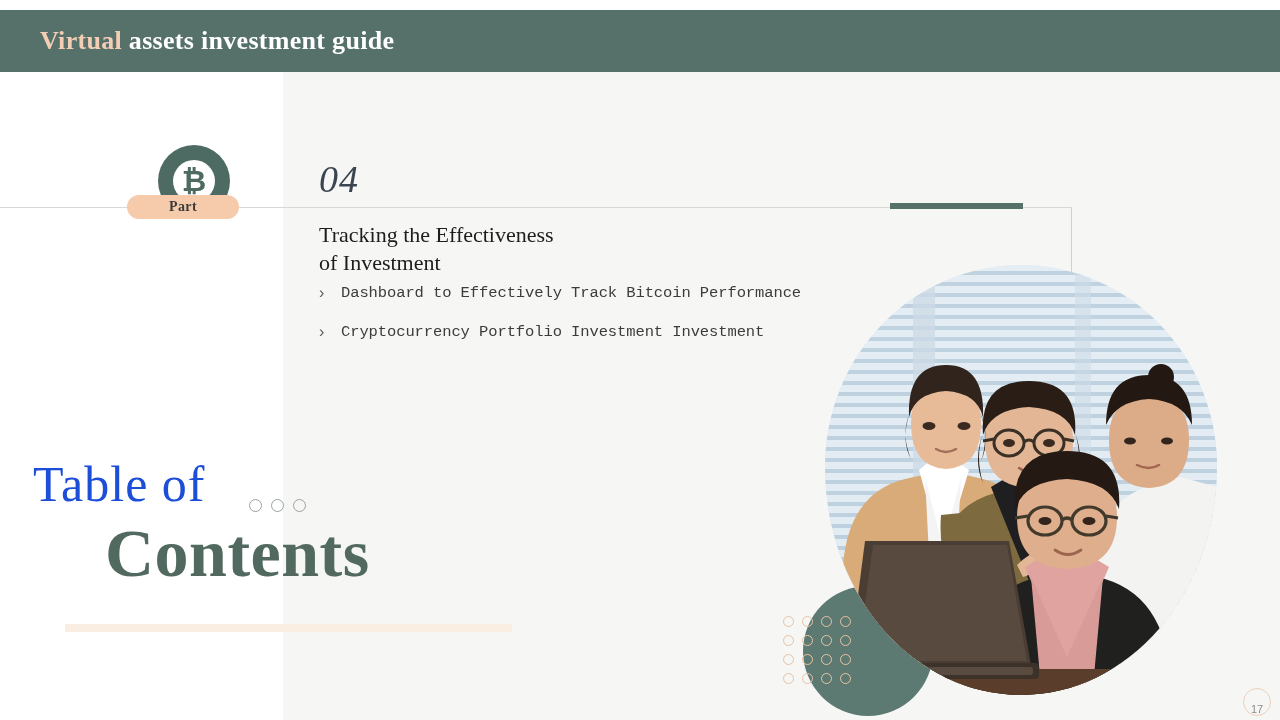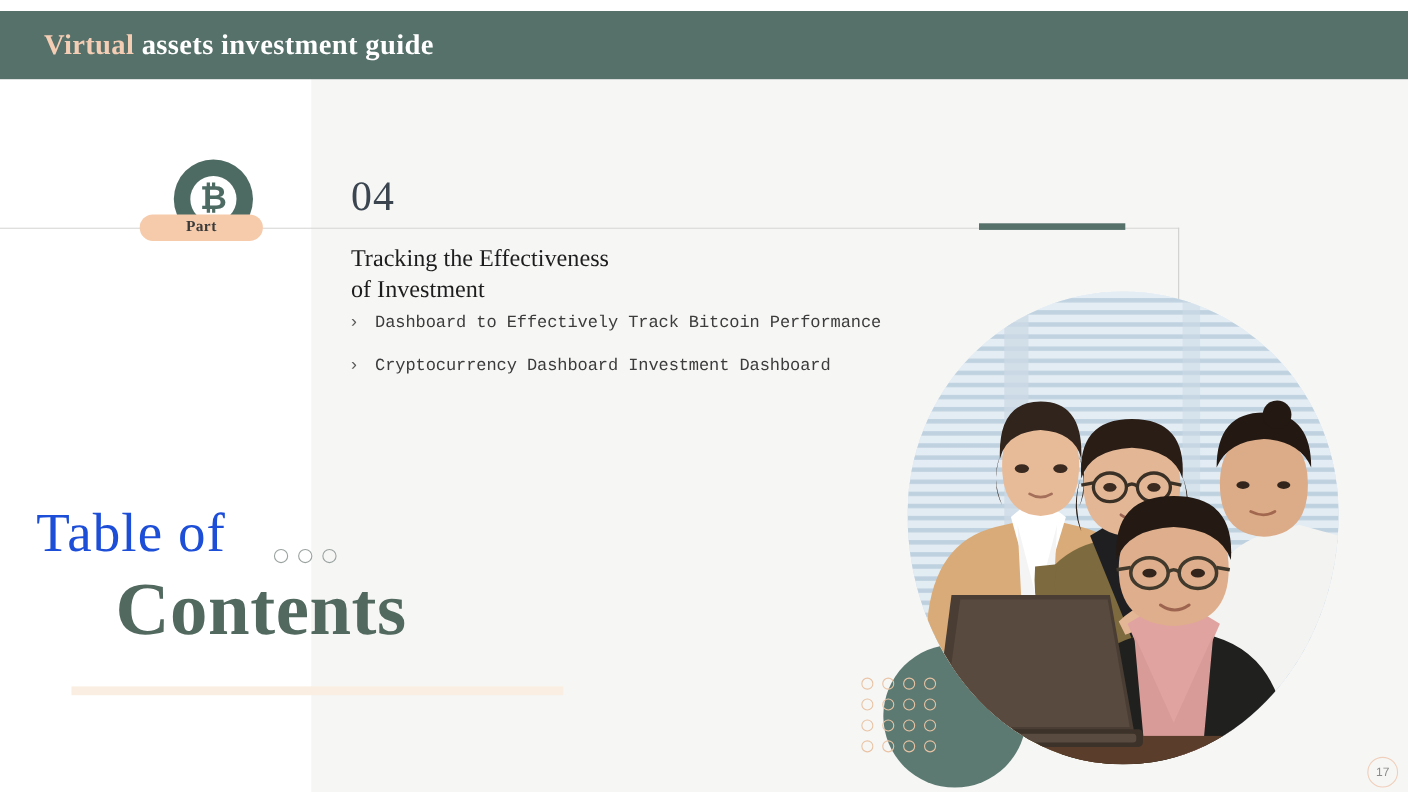--- a/index.html
+++ b/index.html
@@ -129,20 +129,21 @@
 
   
   .sec-number {
     position: absolute;
     left: 319px; top: 160px;
     font-family: "Liberation Serif", serif;
     font-size: 38px;
     color: #3a4550;
     letter-spacing: 1px;
     line-height: 1;
+    font-style: italic;
   }
   .sec-title {
     position: absolute;
     left: 319px; top: 221px;
     font-family: "Liberation Serif", serif;
     font-size: 22px;
     font-weight: normal;
     color: #1d1d1d;
     line-height: 1.28;
     white-space: pre-line;
@@ -251,21 +252,21 @@
   .photo svg { display: block; width: 392px; height: 430px; }
 
   
   .page-badge {
     position: absolute;
     left: 1243px; top: 688px;
     width: 26px; height: 26px;
     border-radius: 50%;
     border: 1.5px solid #f0cfbb;
     display: flex;
-    align-items: center;
+    align-items: flex-end;
     justify-content: center;
   }
   .page-badge span {
     font-family: "Liberation Sans", sans-serif;
     font-size: 11px;
     color: #8b8b8b;
   }
 </style>
 </head>
 <body>
@@ -297,21 +298,21 @@
   <div class="sec-title">Tracking the Effectiveness
 of Investment</div>
 
   <div class="bullets">
     <div class="bullet-row">
       <span class="bullet-chev">›</span>
       <span class="bullet-text">Dashboard to Effectively Track Bitcoin Performance</span>
     </div>
     <div class="bullet-row">
       <span class="bullet-chev">›</span>
-      <span class="bullet-text">Cryptocurrency Dashboard Investment Dashboard</span>
+      <span class="bullet-text">Cryptocurrency Portfolio Investment Investment</span>
     </div>
   </div>
 
   <div class="toc-top">Table of</div>
   <div class="toc-dots">
     <i></i>
     <i></i>
     <i></i>
   </div>
   <div class="toc-bottom">Contents</div>

